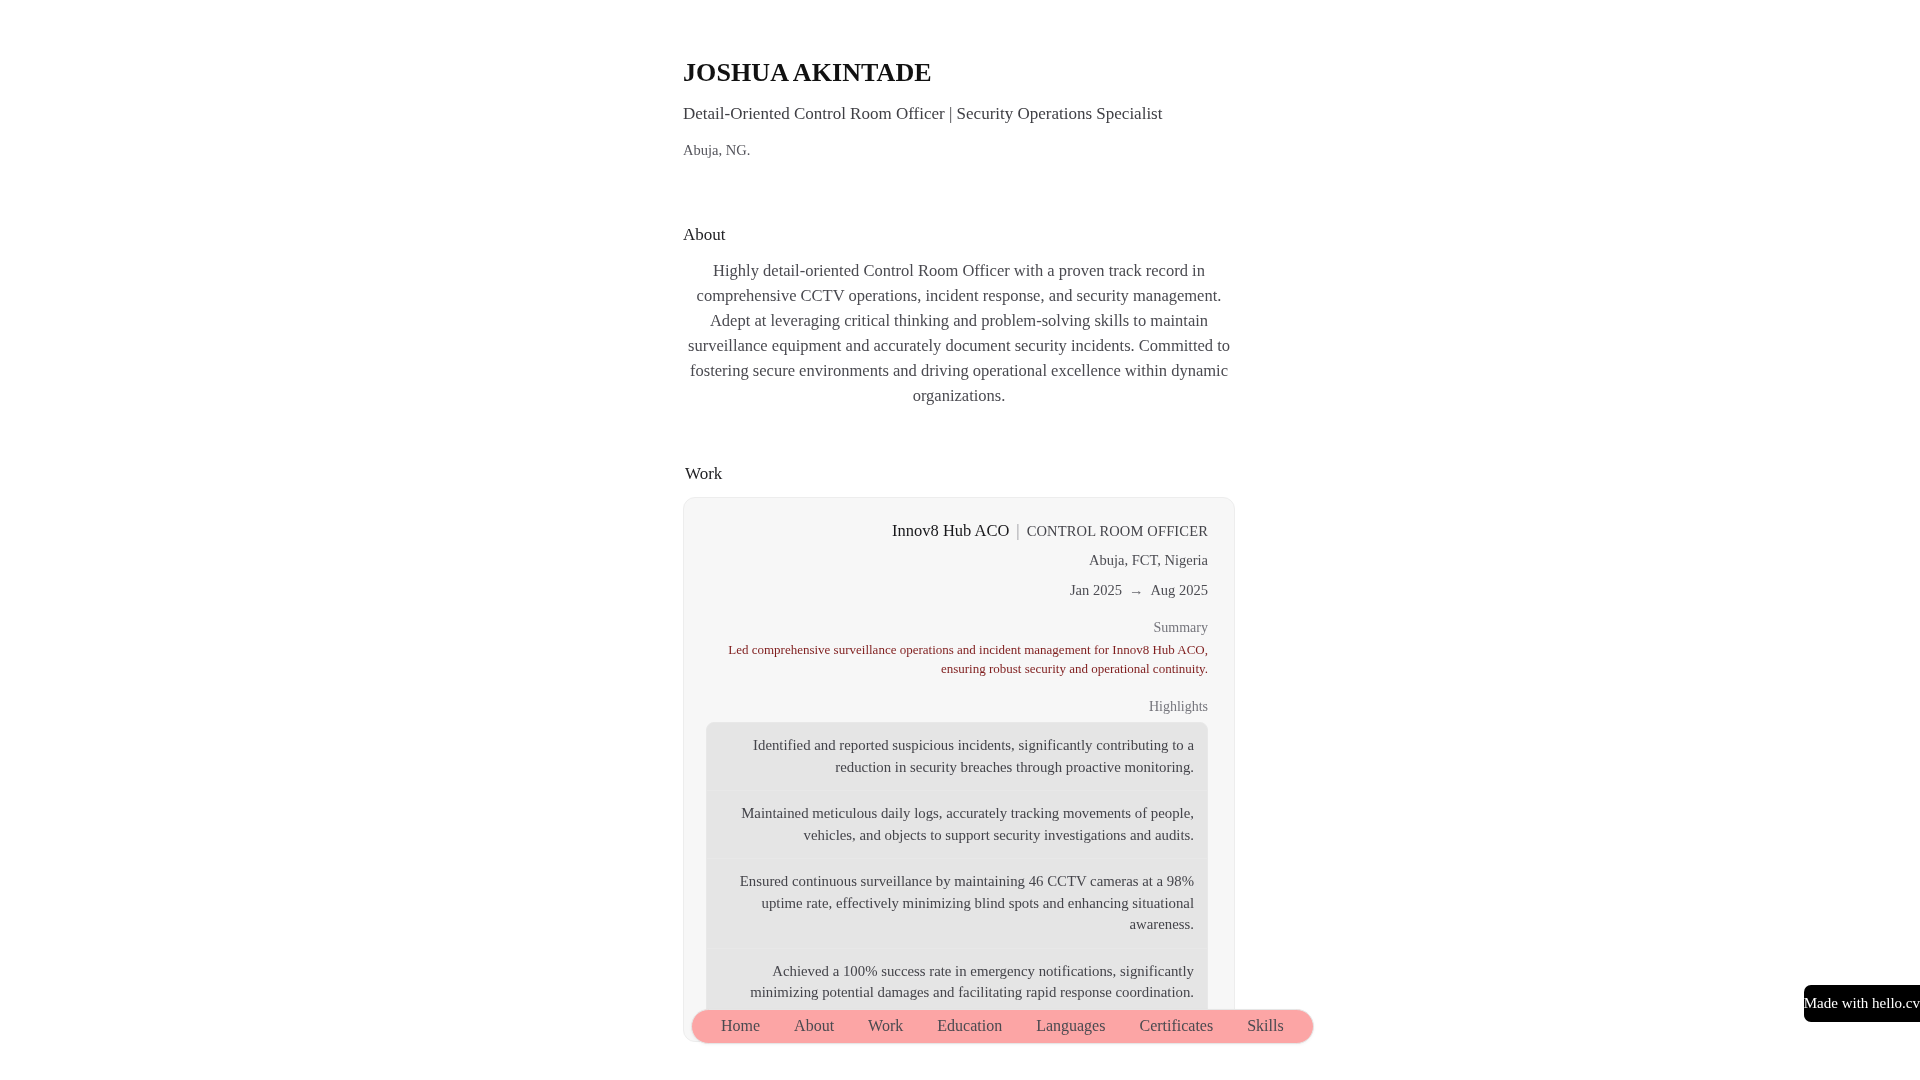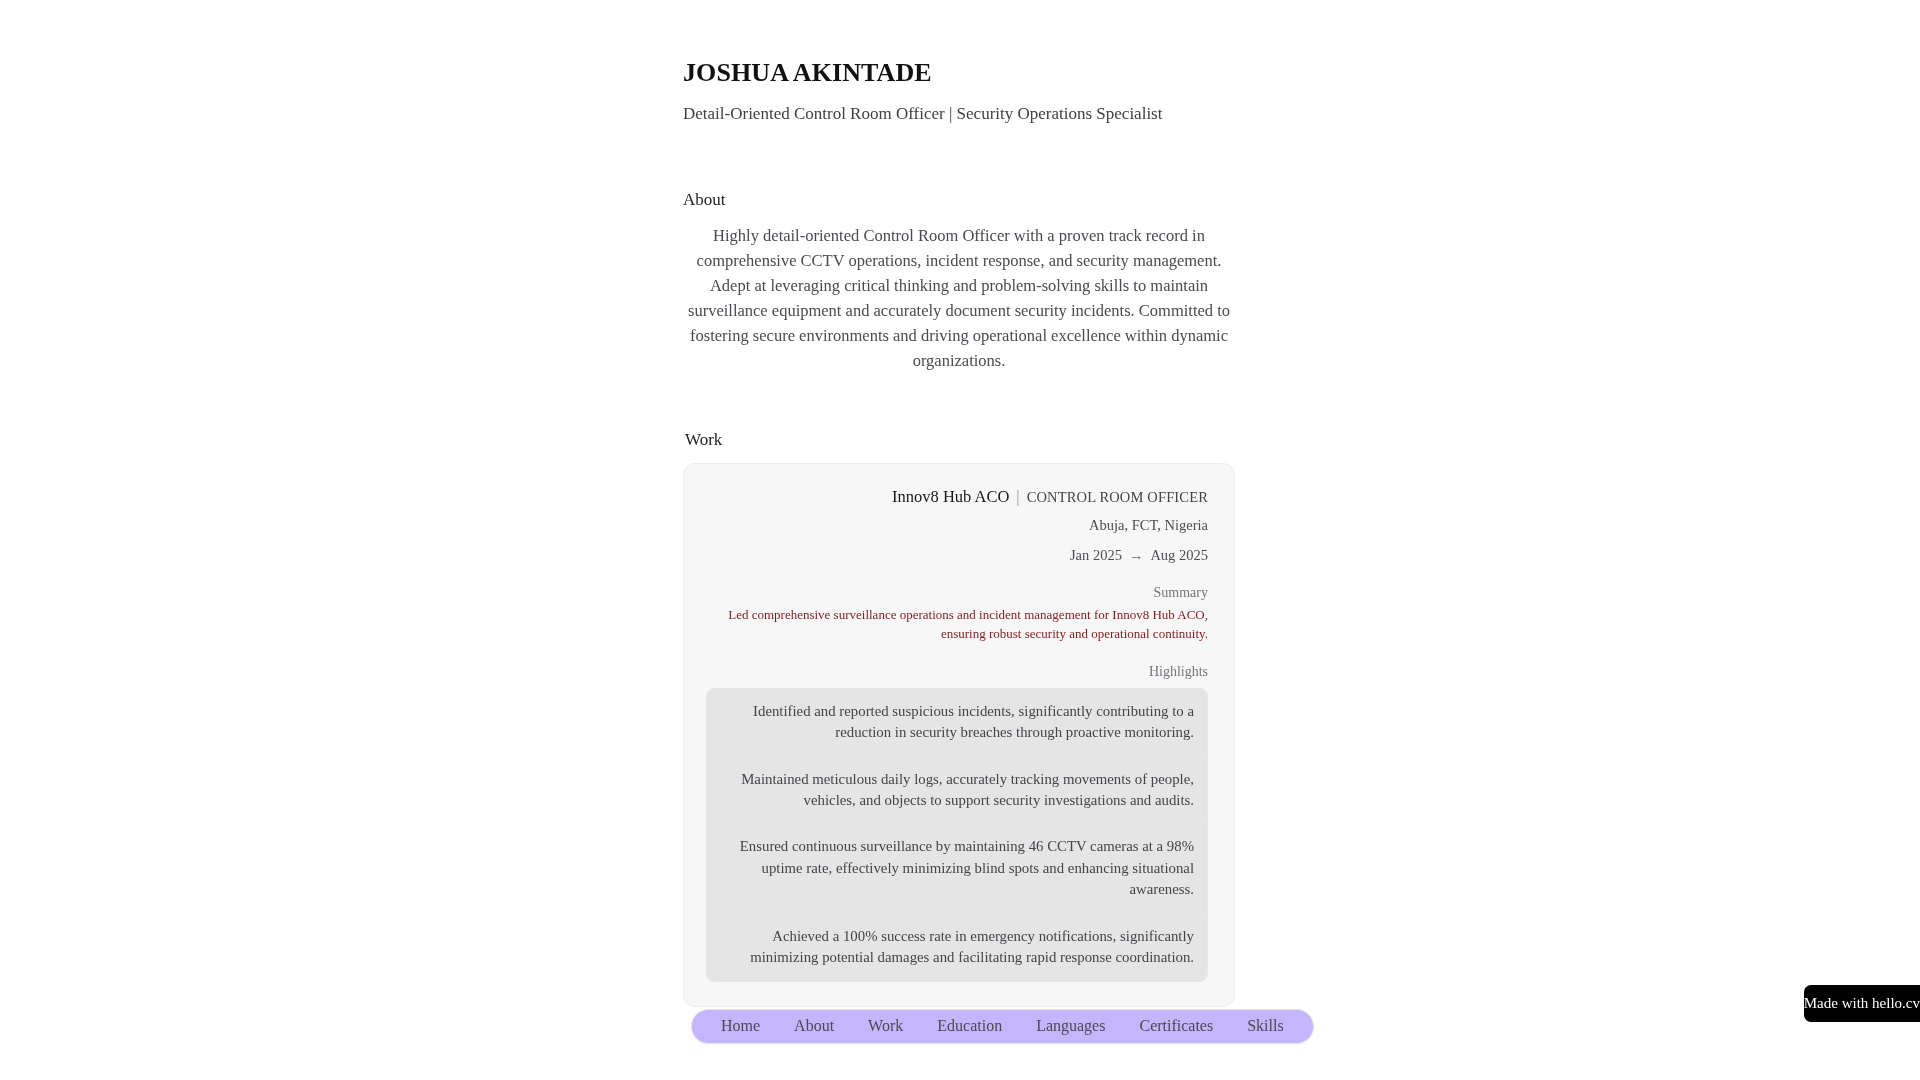--- a/index.html
+++ b/index.html
@@ -159,21 +159,21 @@
   .highlight-item:last-child { border-bottom: none; }
 
   
   .navbar {
     position: absolute;
     left: 691px;
     top: 1009px;
     display: flex;
     align-items: center;
     gap: 0px;
-    background: #c4b5fd;
+    background: #fca5a5;
     border: 1px solid #e6e6e6;
     border-radius: 999px;
     padding: 3px 12px;
     box-shadow: 0 1px 3px rgba(0,0,0,0.045);
   }
 
   .nav-item {
     font-size: 16px;
     color: #4a4a50;
     padding: 3px 17px;
@@ -200,20 +200,21 @@
 </head>
 <body>
 
 <div class="page">
 
   <div class="content">
 
     <div class="header">
       <h1 class="name">JOSHUA AKINTADE</h1>
       <div class="tagline">Detail-Oriented Control Room Officer | Security Operations Specialist</div>
+      <div class="location">Abuja, NG.</div>
     </div>
 
     <div class="section about-block">
       <h2 class="section-title">About</h2>
       <p class="about-text">Highly detail-oriented Control Room Officer with a proven track record in comprehensive CCTV operations, incident response, and security management. Adept at leveraging critical thinking and problem-solving skills to maintain surveillance equipment and accurately document security incidents. Committed to fostering secure environments and driving operational excellence within dynamic organizations.</p>
     </div>
 
     <div class="section work-block">
       <h2 class="section-title">Work</h2>
 

